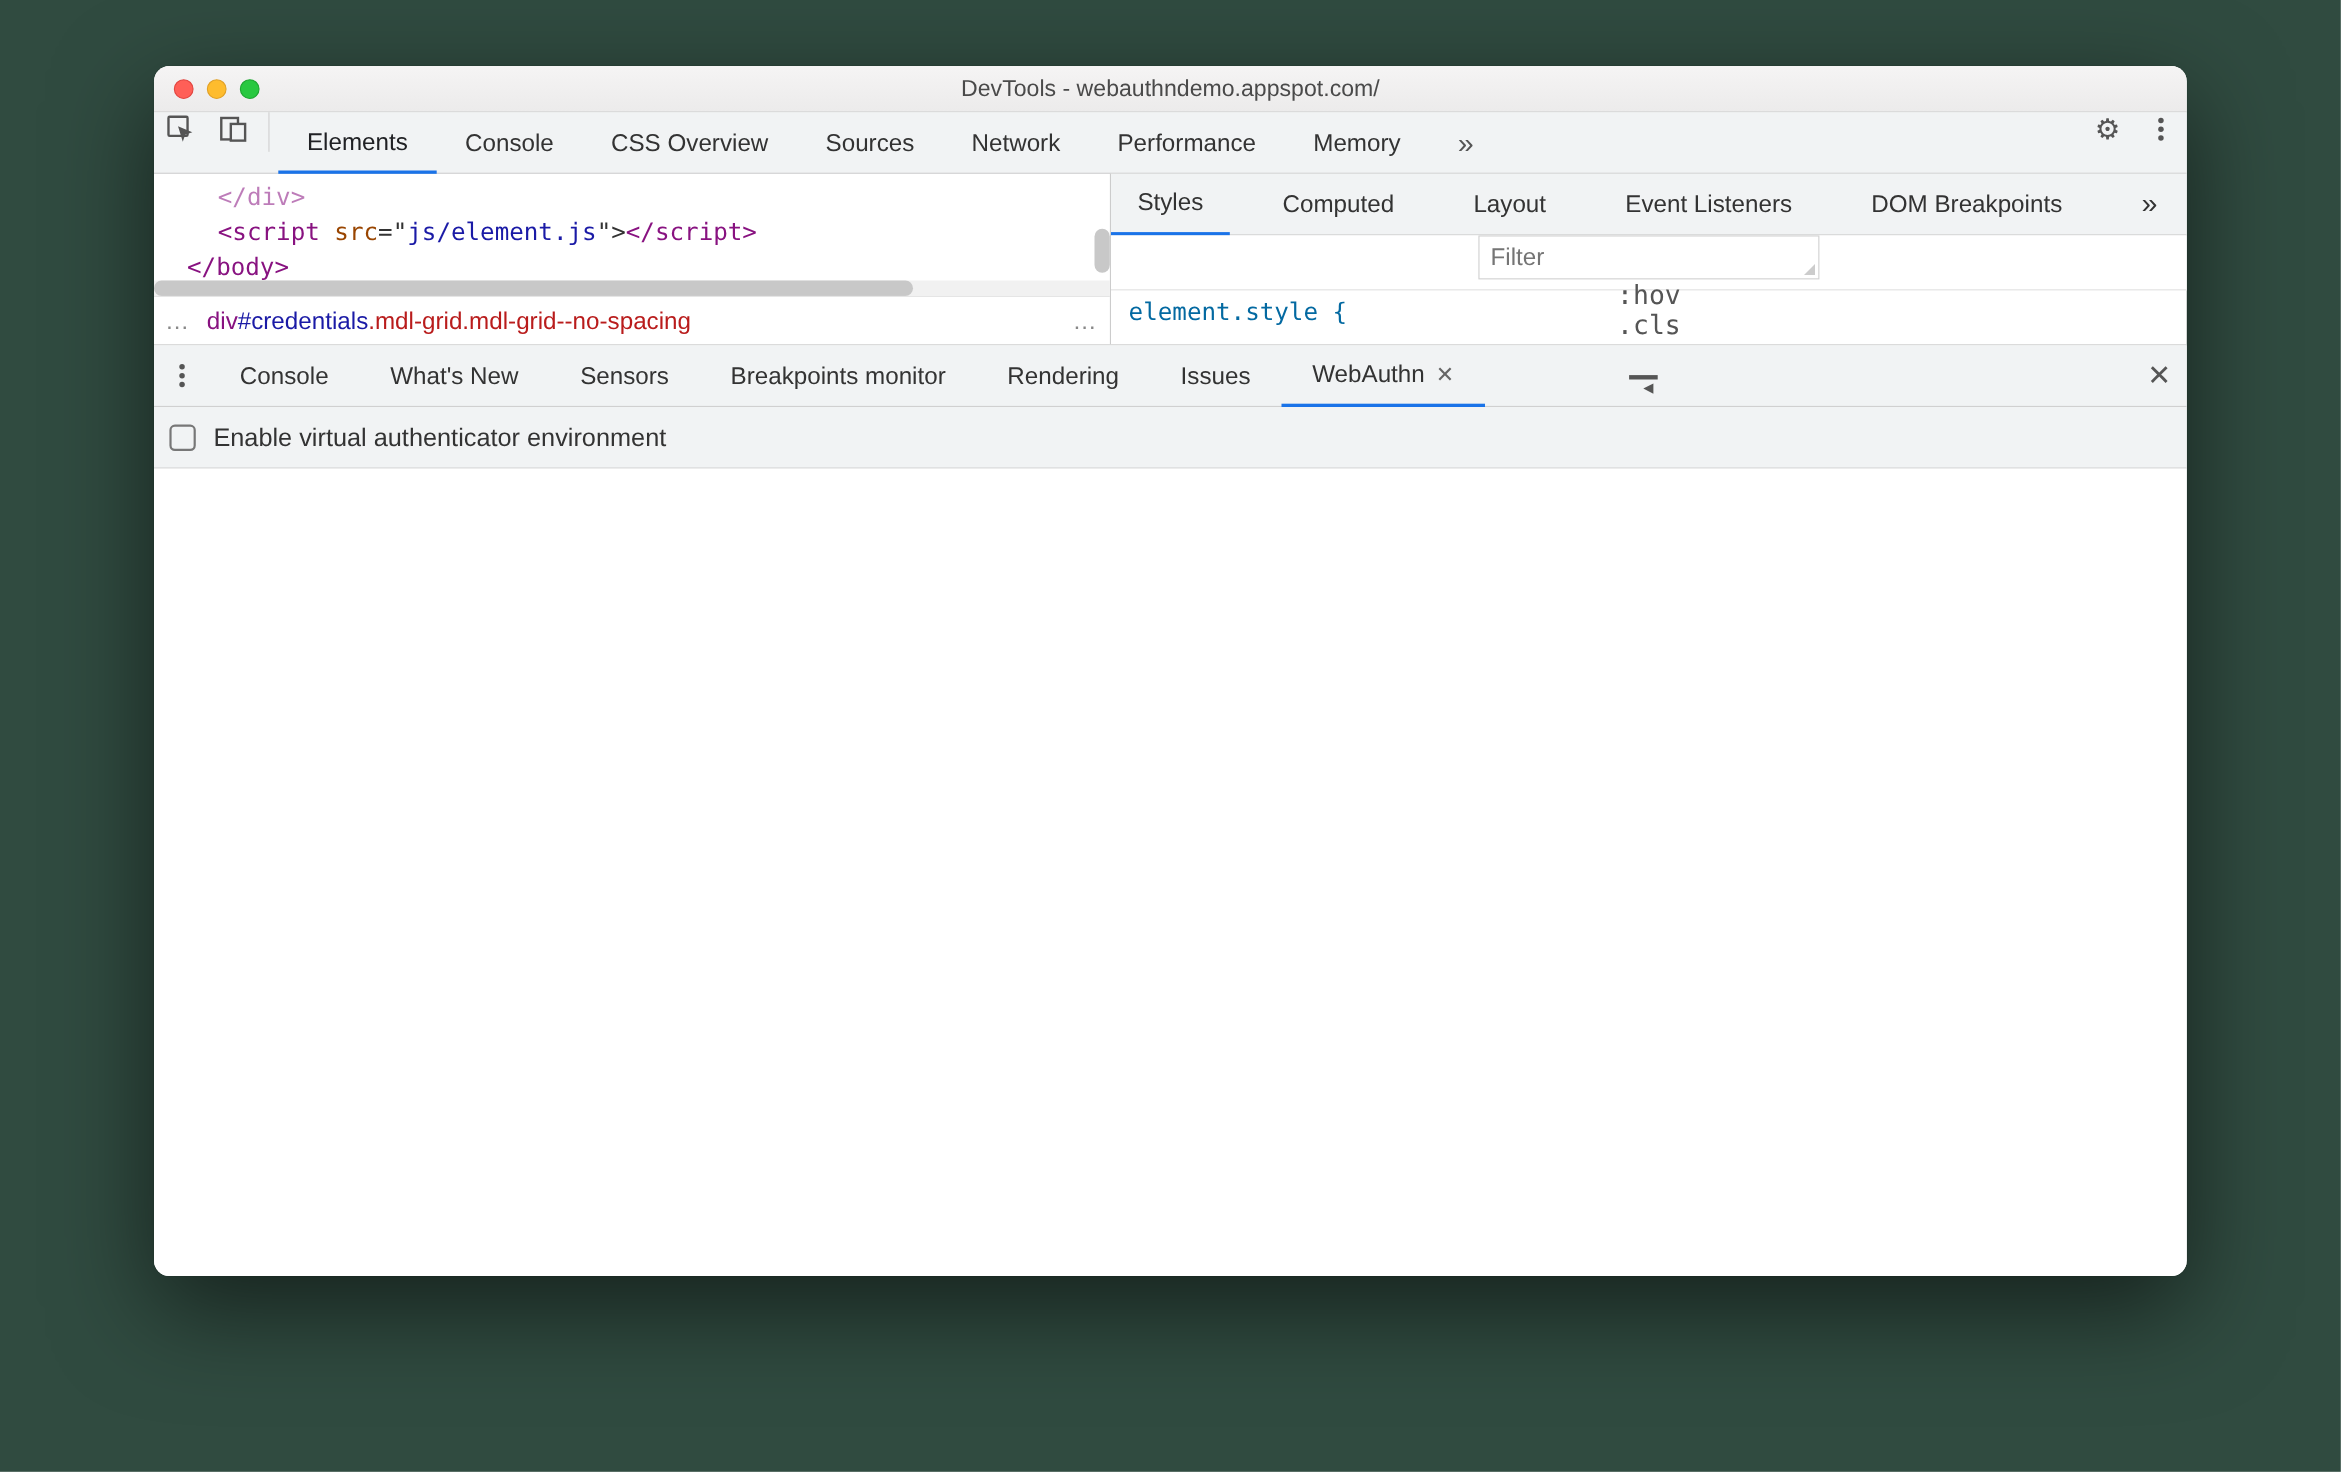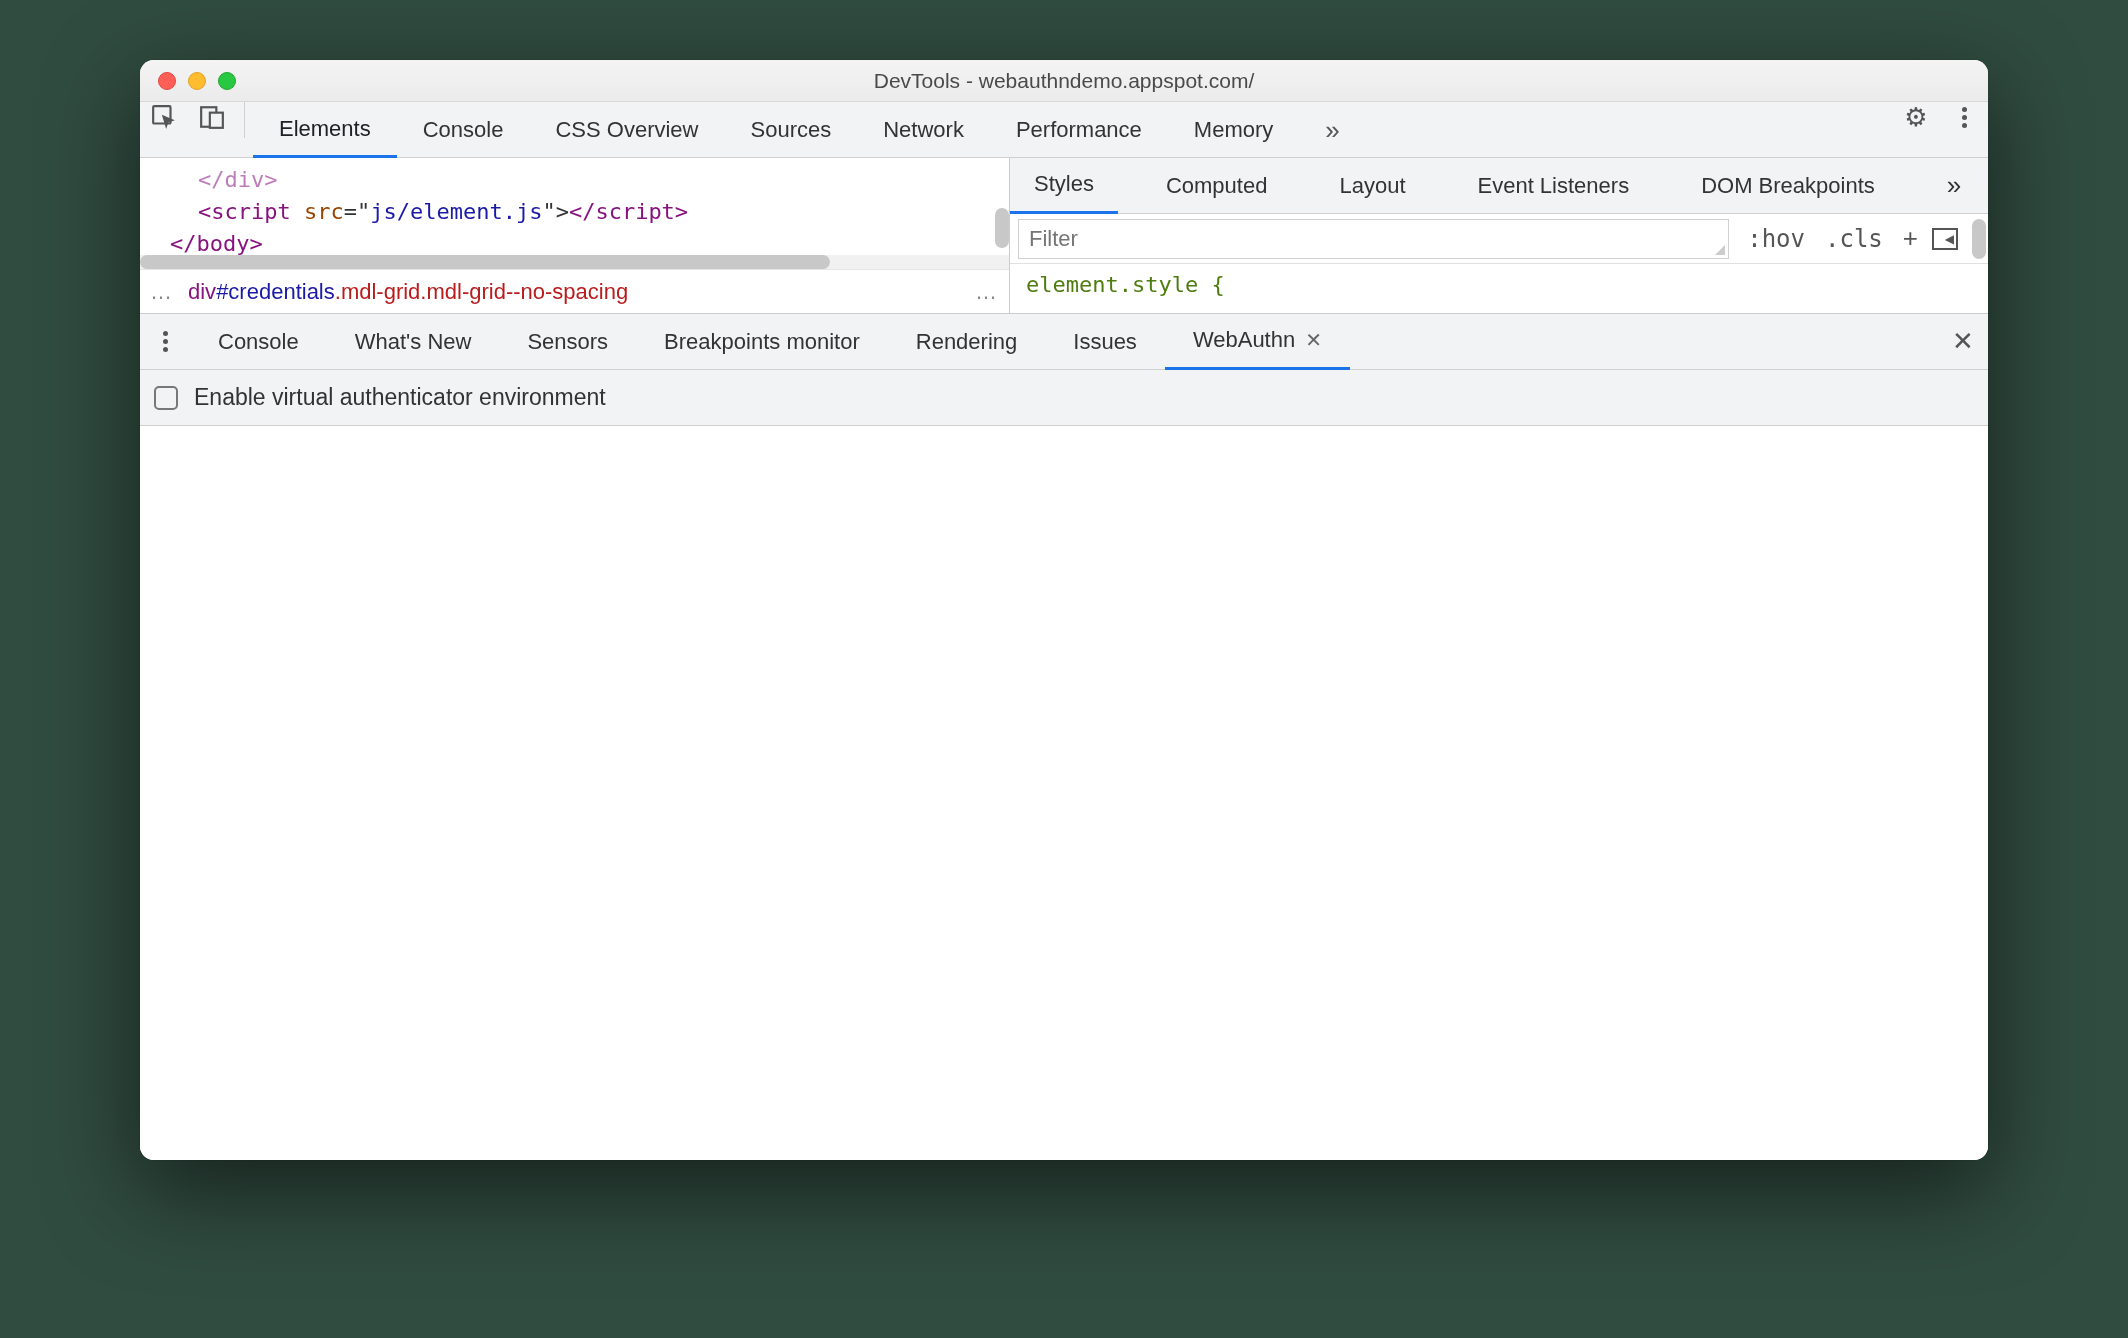--- a/index.html
+++ b/index.html
@@ -80,32 +80,32 @@
   }
   .breadcrumb .bc-main { color: #881280; margin: 0 14px; }
   .breadcrumb .bc-cls { color: #b91c1c; }
   .right { flex: 1; display: flex; flex-direction: column; }
   .styles-tabs {
     height: 56px; display: flex; align-items: center; font-size: 22px;
     border-bottom: 1px solid #d0d0d0; background: #f1f3f4; gap: 24px;
   }
   .stab { padding: 0 24px; height: 56px; display: flex; align-items: center; color: #333; cursor: pointer;}
   .stab.active { border-bottom: 3px solid #1a73e8; }
-  .filter-row { height: 50px; display: flex; align-items: center; background: #fff; border-bottom: 1px solid #e0e0e0;}
+  .filter-row { height: 50px; display: flex; align-items: center; background: #fff; border-bottom: 1px solid #e0e0e0; flex-direction: column;}
   .filter-input {
     flex: 1; height: 40px; margin: 0 10px; border: 1px solid #d0d0d0;
     font-size: 22px; padding: 0 10px; color: #888; background: #fff;
     font-family: inherit;
   }
   .filter-btn { font-family: Menlo, monospace; font-size: 24px; color: #555; padding: 0 10px; }
   .plus { font-size: 26px; color: #555; padding: 0 10px; }
   .box-icon { width:26px; height:22px; border:2px solid #555; margin:0 14px 0 4px; position:relative;}
   .box-icon::after{content:"◀"; font-size:12px; position:absolute; right:2px; top:2px; color:#555;}
   .vscroll-r { width:14px; height:40px; background:#c8c8c8; border-radius:7px; margin-right:2px;}
-  .styles-body { padding: 8px 16px; font-family: Menlo, monospace; font-size: 22px; color: #4d7c0f;}
+  .styles-body { padding: 8px 16px; font-family: Menlo, monospace; font-size: 22px; color: #0369a1;}
   
   .drawer-tabs {
     height: 56px; background: #f1f3f4; display: flex; align-items: center;
     font-size: 22px; border-bottom: 1px solid #d0d0d0;
   }
   .dtab { padding: 0 28px; height: 56px; display: flex; align-items: center; cursor: pointer; color: #333;}
   .dtab.active { border-bottom: 3px solid #1a73e8; }
   .dtab .x { margin-left: 10px; color: #666; font-size: 20px;}
   .dmore { width: 50px; display:flex; align-items:center; justify-content:center;}
   .dclose { width: 50px; display:flex; align-items:center; justify-content:center; margin-left:auto; font-size:26px; color:#555;}

